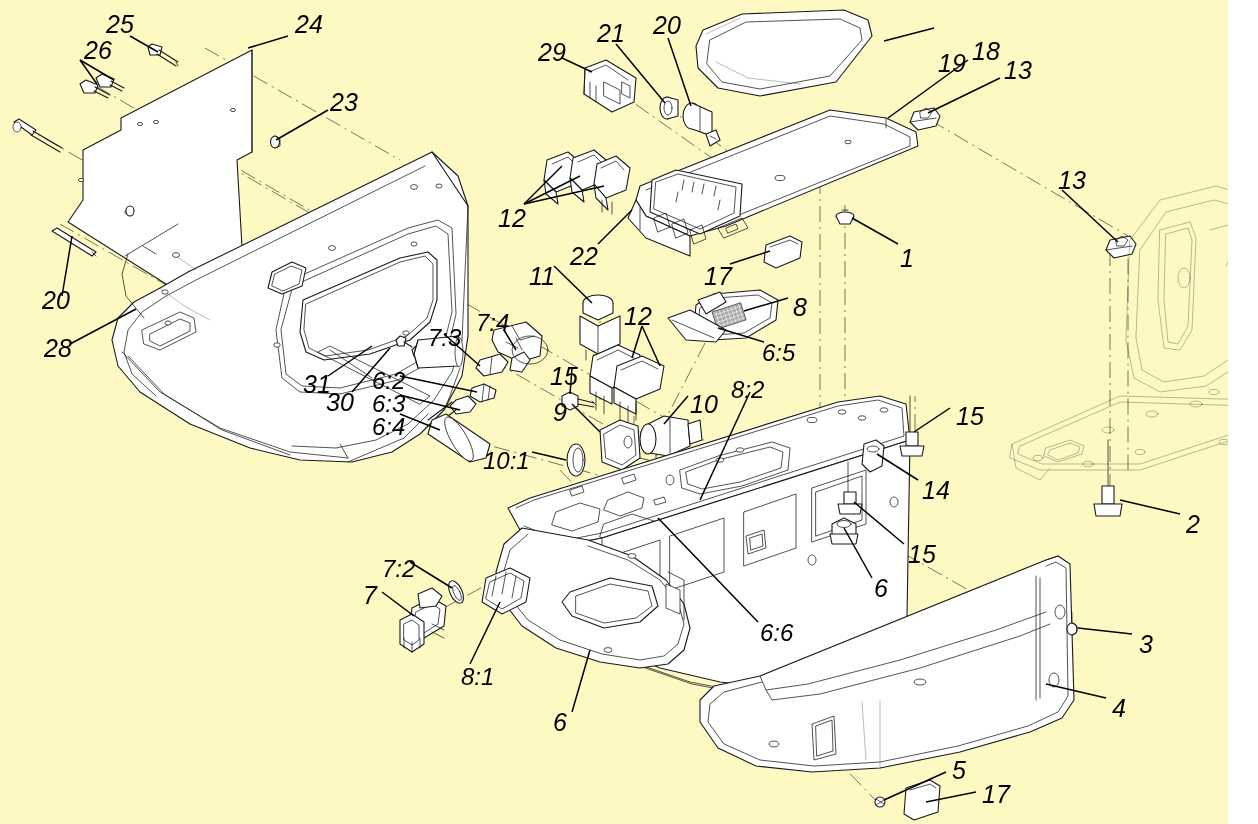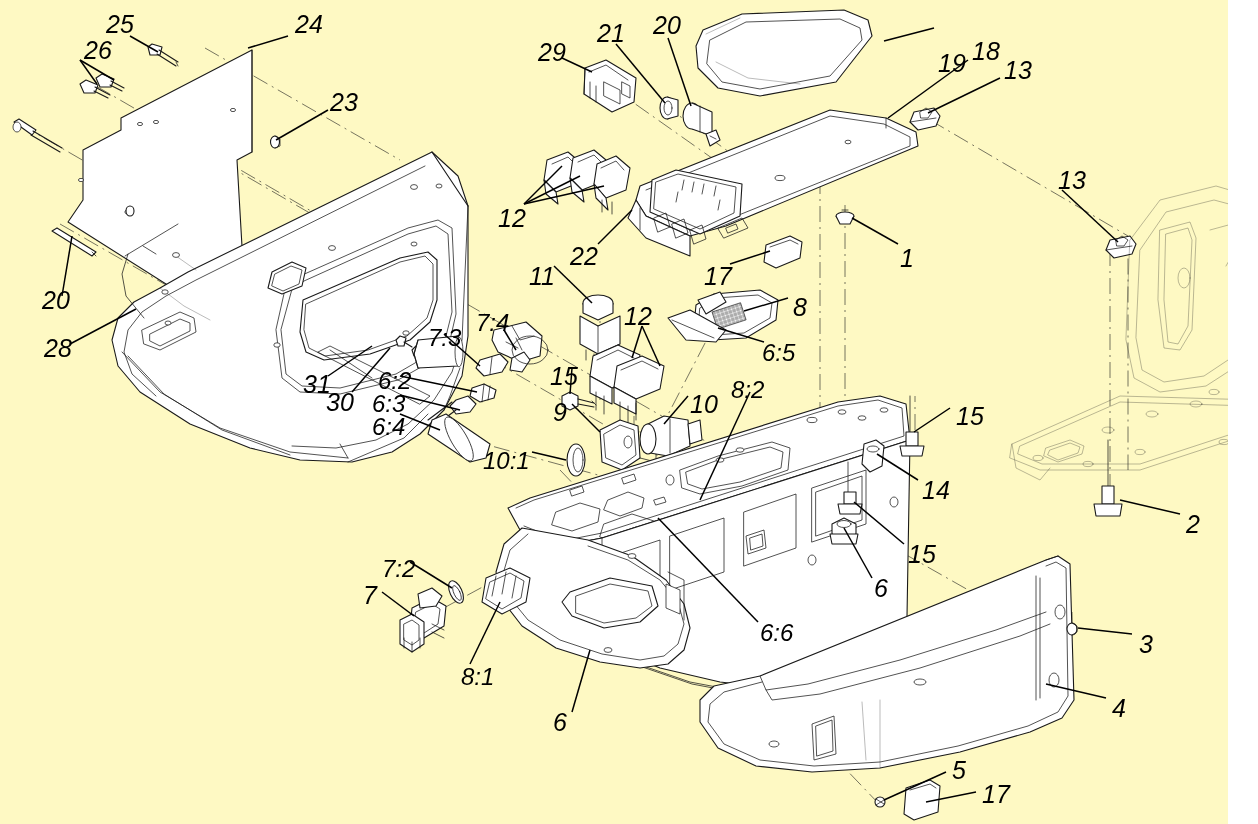--- a/index.html
+++ b/index.html
@@ -595,21 +595,21 @@
   <div class="callout" style="left:793px;top:295px;">8</div>
   <div class="callout" style="left:624px;top:304px;">12</div>
   <div class="callout sub" style="left:476px;top:310px;">7:4</div>
   <div class="callout sub" style="left:762px;top:340px;">6:5</div>
   <div class="callout sub" style="left:416px;top:325px;margin-left:12px;">7:3</div>
   <div class="callout" style="left:303px;top:372px;">31</div>
   <div class="callout" style="left:550px;top:364px;">15</div>
   <div class="callout" style="left:690px;top:392px;">10</div>
   <div class="callout sub" style="left:731px;top:377px;">8:2</div>
   <div class="callout" style="left:326px;top:390px;">30</div>
-  <div class="callout sub" style="left:372px;top:368px;margin-left:6px;">6:2</div>
+  <div class="callout sub" style="left:372px;top:368px;">6:2</div>
   <div class="callout sub" style="left:372px;top:391px;">6:3</div>
   <div class="callout sub" style="left:372px;top:414px;">6:4</div>
   <div class="callout" style="left:553px;top:400px;">9</div>
   <div class="callout sub" style="left:483px;top:448px;text-align:right;">10:1</div>
   <div class="callout" style="left:956px;top:404px;">15</div>
   <div class="callout" style="left:922px;top:478px;">14</div>
   <div class="callout" style="left:1186px;top:512px;">2</div>
   <div class="callout" style="left:908px;top:542px;">15</div>
   <div class="callout" style="left:874px;top:576px;">6</div>
   <div class="callout sub" style="left:760px;top:620px;">6:6</div>

